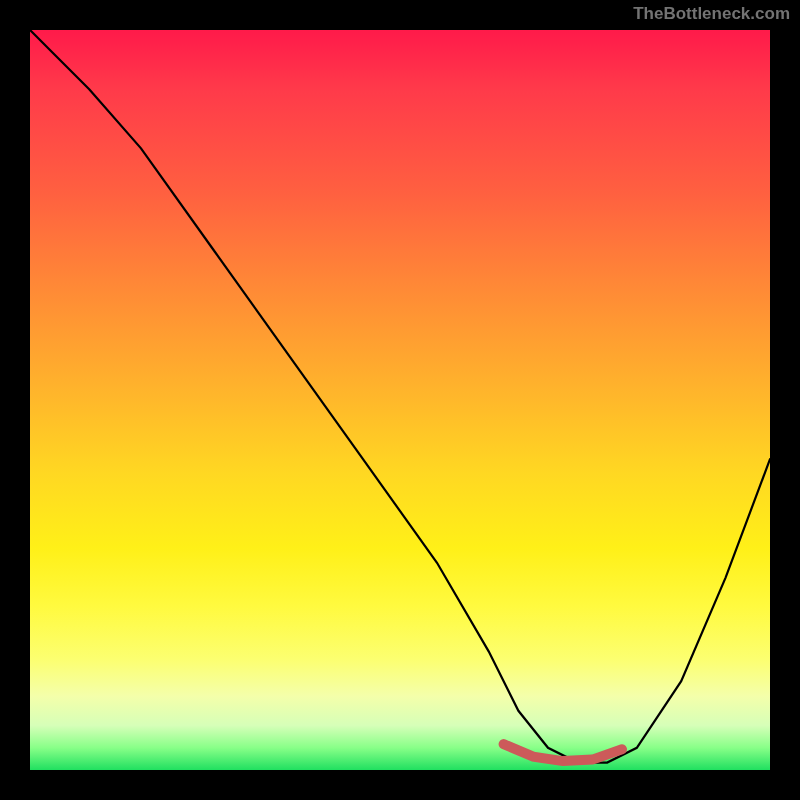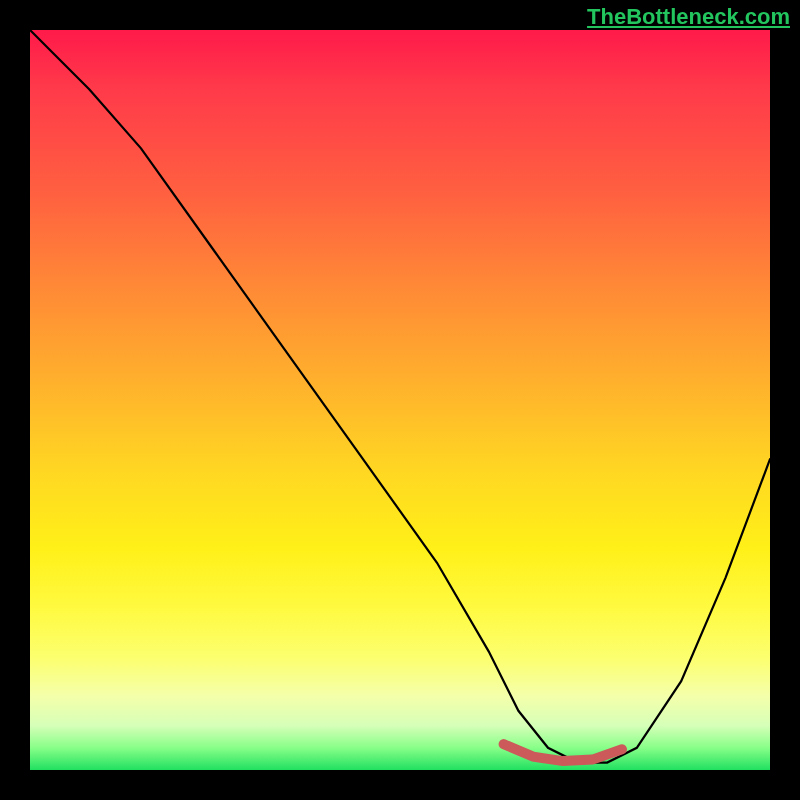--- a/index.html
+++ b/index.html
@@ -8,25 +8,24 @@
     height: 800px;
     background: #000;
     position: relative;
     font-family: Arial, sans-serif;
     overflow: hidden;
   }
   .watermark {
     position: absolute;
     top: 4px;
     right: 10px;
-    color: #22c55e;
-    font-size: 22px;
+    color: #737373;
+    font-size: 17px;
     font-weight: bold;
     z-index: 10;
-    text-decoration: underline;
   }
   .plot-area {
     position: absolute;
     left: 30px;
     top: 30px;
     width: 740px;
     height: 740px;
   }
   .gradient {
     position: absolute;

